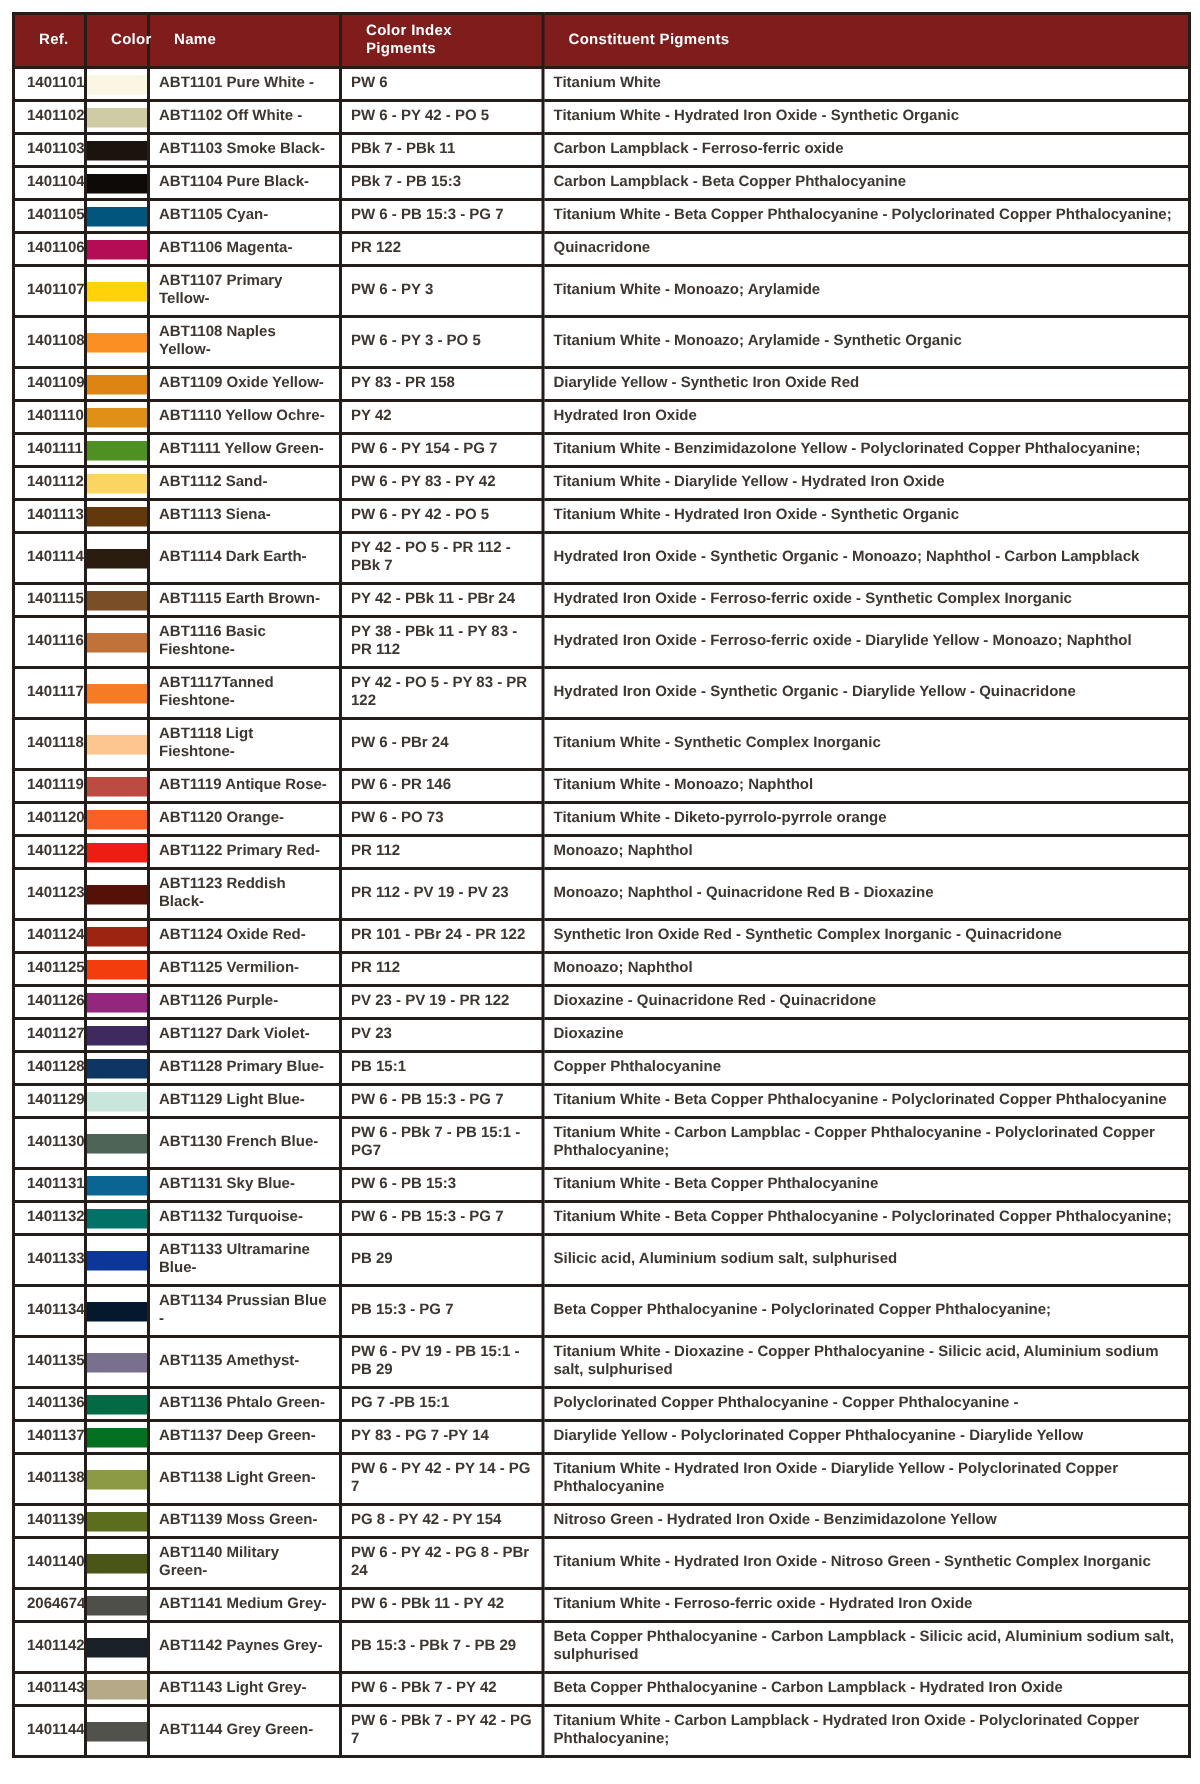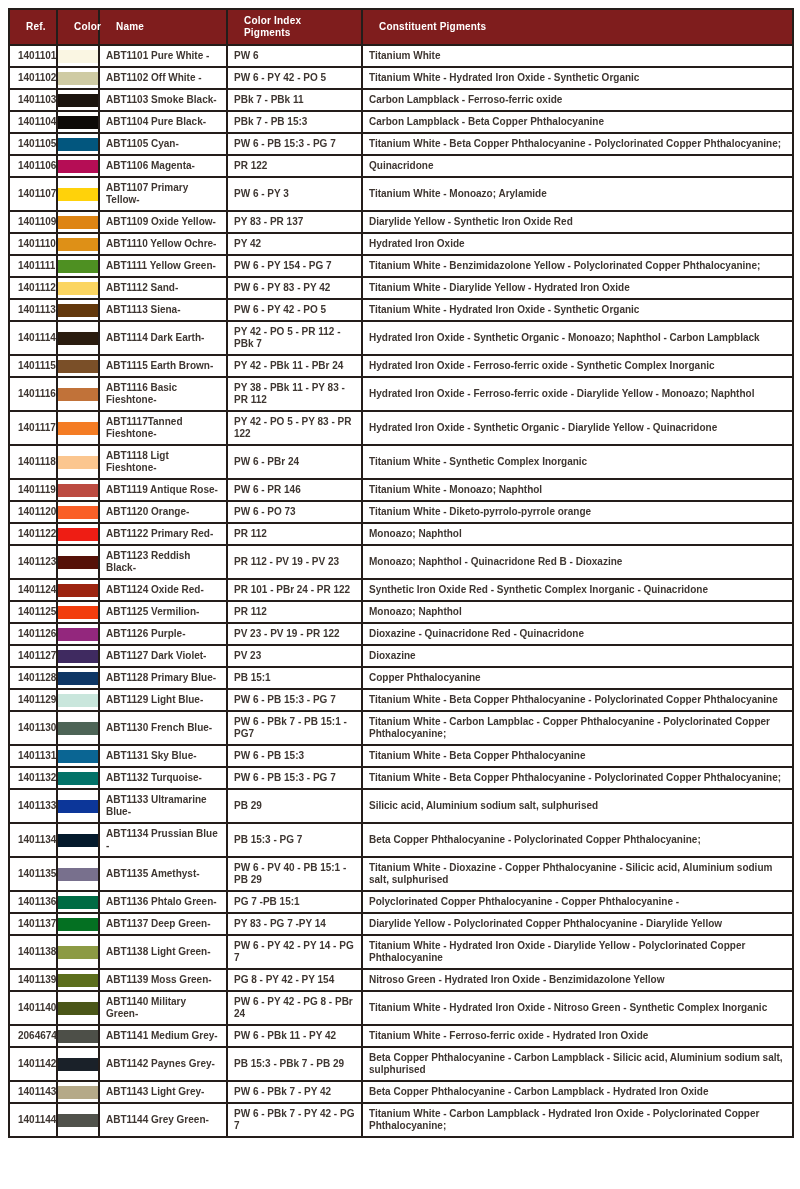--- a/index.html
+++ b/index.html
@@ -140,26 +140,35 @@
         <tr>
           <td class="ref-cell">1401107</td>
           <td class="color-cell">
             <span class="swatch" style="background: rgb(255, 210, 10);"></span>
           </td>
           <td class="name-cell">ABT1107 Primary Tellow-</td>
           <td class="ci-cell">PW 6 - PY 3</td>
           <td class="const-cell">Titanium White - Monoazo; Arylamide</td>
         </tr>
         <tr>
+          <td class="ref-cell">1401108</td>
+          <td class="color-cell">
+            <span class="swatch" style="background: rgb(251, 143, 35);"></span>
+          </td>
+          <td class="name-cell">ABT1108 Naples Yellow-</td>
+          <td class="ci-cell">PW 6 - PY 3 - PO 5</td>
+          <td class="const-cell">Titanium White - Monoazo; Arylamide -  Synthetic Organic</td>
+        </tr>
+        <tr>
           <td class="ref-cell">1401109</td>
           <td class="color-cell">
             <span class="swatch" style="background: rgb(222, 132, 19);"></span>
           </td>
           <td class="name-cell">ABT1109 Oxide Yellow-</td>
-          <td class="ci-cell">PY 83 - PR 137</td>
+          <td class="ci-cell">PY 83 - PR 158</td>
           <td class="const-cell">Diarylide Yellow - Synthetic Iron Oxide Red</td>
         </tr>
         <tr>
           <td class="ref-cell">1401110</td>
           <td class="color-cell">
             <span class="swatch" style="background: rgb(222, 144, 23);"></span>
           </td>
           <td class="name-cell">ABT1110 Yellow Ochre-</td>
           <td class="ci-cell">PY 42</td>
           <td class="const-cell">Hydrated Iron Oxide</td>
@@ -370,21 +379,21 @@
           <td class="name-cell">ABT1134 Prussian Blue -</td>
           <td class="ci-cell">PB 15:3 - PG 7</td>
           <td class="const-cell">Beta Copper Phthalocyanine -  Polyclorinated Copper Phthalocyanine;</td>
         </tr>
         <tr>
           <td class="ref-cell">1401135</td>
           <td class="color-cell">
             <span class="swatch" style="background: rgb(120, 112, 141);"></span>
           </td>
           <td class="name-cell">ABT1135 Amethyst-</td>
-          <td class="ci-cell">PW 6 - PV 40 - PB 15:1 - PB 29</td>
+          <td class="ci-cell">PW 6 - PV 19 - PB 15:1 - PB 29</td>
           <td class="const-cell">Titanium White - Dioxazine - Copper Phthalocyanine - Silicic acid, Aluminium sodium salt, sulphurised</td>
         </tr>
         <tr>
           <td class="ref-cell">1401136</td>
           <td class="color-cell">
             <span class="swatch" style="background: rgb(0, 107, 68);"></span>
           </td>
           <td class="name-cell">ABT1136 Phtalo Green-</td>
           <td class="ci-cell">PG 7 -PB 15:1</td>
           <td class="const-cell">Polyclorinated Copper Phthalocyanine - Copper Phthalocyanine -</td>

